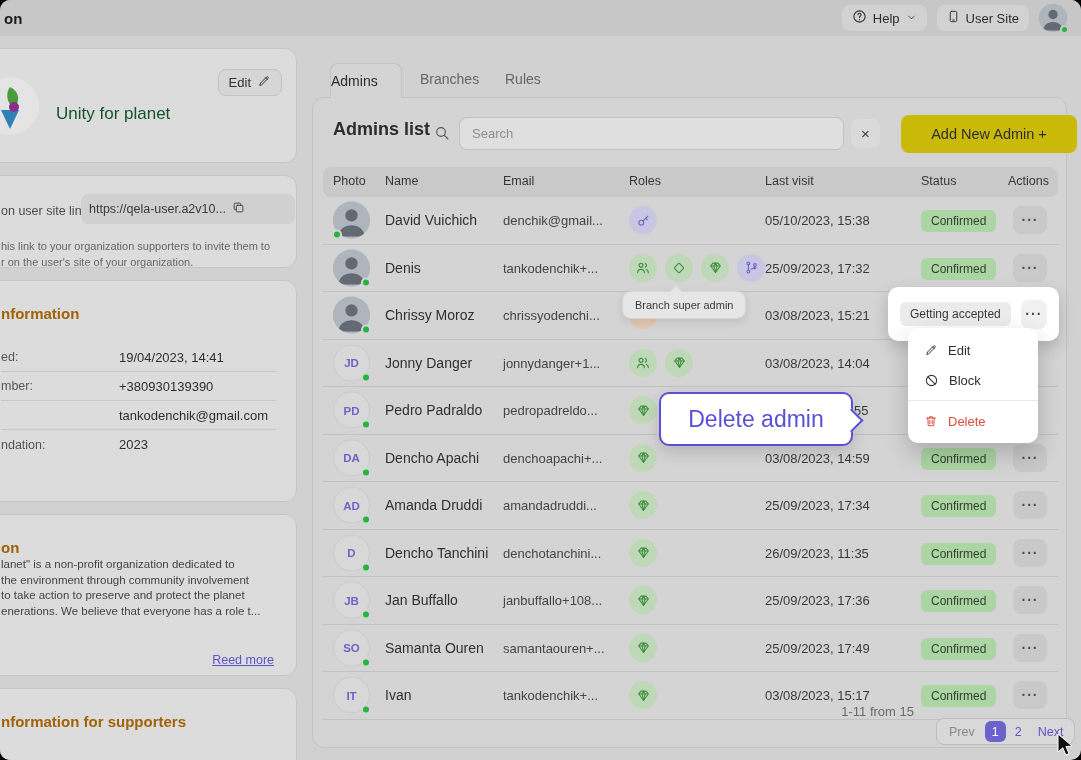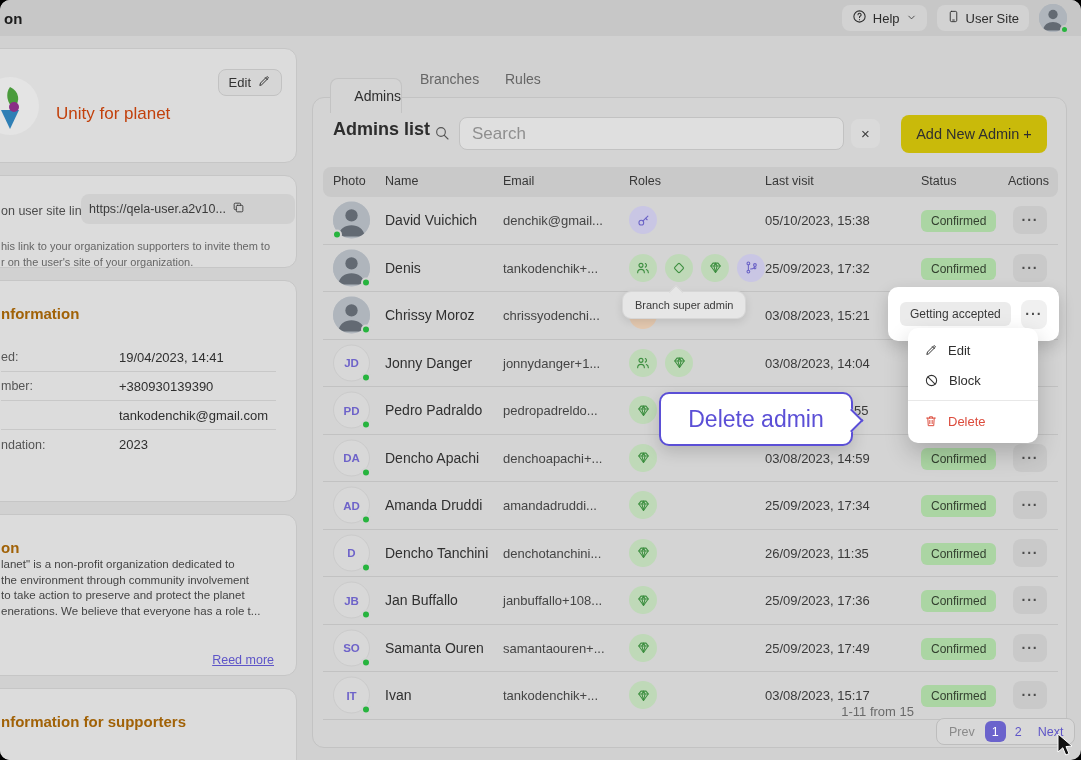--- a/index.html
+++ b/index.html
@@ -25,21 +25,21 @@
   .tb-avatar{position:relative;width:28px;height:28px;border-radius:50%;overflow:visible;}
   .tb-avatar .ph{width:28px;height:28px;border-radius:50%;overflow:hidden;background:#AEB4BB;}
   .odot{position:absolute;width:9px;height:9px;border-radius:50%;background:var(--dot);
     border:2px solid var(--topbar);right:-2px;bottom:-2px;}
   
   .card{position:absolute;left:-44px;width:341px;background:var(--card);
     border:1px solid var(--card-border);border-radius:12px;}
   .c1{top:48px;height:115px;}
   .org-logo{position:absolute;left:24px;top:28px;width:58px;height:58px;border-radius:50%;
     background:#E4E4E4;overflow:hidden;}
-  .org-title{position:absolute;left:99px;top:55px;font-size:17px;color:#c2410c;}
+  .org-title{position:absolute;left:99px;top:55px;font-size:17px;color:#14532d;}
   .edit-btn{position:absolute;right:14px;top:20px;height:27px;padding:0 10px;border-radius:8px;
     background:#D6D6D6;border:1px solid #C2C2C2;display:flex;align-items:center;gap:6px;
     font-size:13px;color:#333;}
   .c2{top:175px;height:93px;}
   .link-label{position:absolute;left:44px;top:28px;font-size:12.5px;color:#4c4c4c;}
   .link-chip{position:absolute;left:124px;top:18px;width:214px;height:30px;border-radius:8px;
     background:var(--chipbg);display:flex;align-items:center;gap:6px;padding:0 8px;
     font-size:12.5px;color:#3a3a3a;}
   .help-lines{position:absolute;left:44px;top:62px;font-size:11px;line-height:16px;color:#666;
     white-space:nowrap;}
@@ -51,36 +51,36 @@
   .info-row .lbl{width:118px;font-size:12.5px;color:#555;}
   .info-row .val{font-size:13px;color:#2f2f2f;}
   .c4{top:514px;height:162px;}
   .desc{position:absolute;left:44px;top:42px;font-size:11.5px;line-height:15.5px;color:#444;
     white-space:nowrap;}
   .readmore{position:absolute;right:22px;top:138px;font-size:12.5px;color:var(--purple);
     text-decoration:underline;}
   .c5{top:688px;height:100px;}
   
   .tab{position:absolute;z-index:2;}
-  .tab-admins{left:330px;top:78px;width:72px;height:35px;background:var(--panel);
+  .tab-admins{left:330px;top:63px;width:72px;height:35px;background:var(--panel);
     border:1px solid var(--panel-border);border-bottom:none;border-radius:8px 8px 0 0;
-    display:flex;align-items:center;justify-content:flex-end;font-size:14px;color:#2d2d2d;}
+    display:flex;align-items:center;justify-content:flex-start;font-size:14px;color:#2d2d2d;}
   .tab-plain{top:71px;font-size:14px;color:#666;}
   .tab-branches{left:420px;} .tab-rules{left:505px;}
   .panel{position:absolute;left:312px;top:97px;width:755px;height:651px;background:var(--panel);
     border:1px solid var(--panel-border);border-radius:12px;z-index:1;}
   .panel-title{position:absolute;left:20px;top:21px;font-size:18px;font-weight:600;color:#2d2d2d;}
   .search-glass{position:absolute;left:121px;top:27px;color:#555;}
   .search-input{position:absolute;left:146px;top:19px;width:385px;height:33px;border-radius:8px;
-    background:var(--input);border:1px solid #C2C2C2;padding:0 12px;font-size:17px;color:#333;outline:none;}
+    background:var(--input);border:1px solid #C2C2C2;padding:0 12px;font-size:13px;color:#333;outline:none;}
   .search-input::placeholder{color:#8F8F8F;}
   .clear-btn{position:absolute;left:538px;top:21px;width:29px;height:29px;border-radius:8px;
     background:#DADADA;display:flex;align-items:center;justify-content:center;
     font-size:15px;color:#3d3d3d;}
-  .add-btn{position:absolute;left:588px;top:17px;width:146px;height:38px;border-radius:8px;
+  .add-btn{position:absolute;left:588px;top:17px;width:176px;height:38px;border-radius:8px;
     background:var(--yellow);display:flex;align-items:center;justify-content:center;
     font-size:14.5px;color:#2f2f2f;}
   .thead{position:absolute;left:10px;top:69px;width:735px;height:30px;background:var(--header-row);
     border-radius:8px;}
   .thead span{position:absolute;top:7px;font-size:12.5px;color:#373737;font-weight:500;}
   .rows{position:absolute;left:10px;top:99px;width:735px;}
   .trow{position:relative;height:47.5px;border-bottom:1px solid var(--line);}
   .cell{position:absolute;top:50%;transform:translateY(-50%);}
   .c-photo{left:10px;} .c-name{left:62px;font-size:14px;color:#303030;}
   .c-email{left:180px;font-size:13px;color:#454545;}

